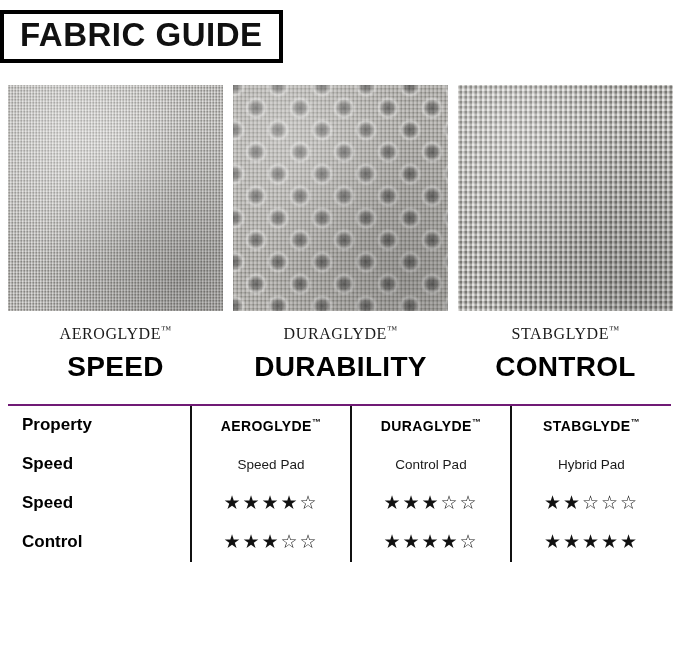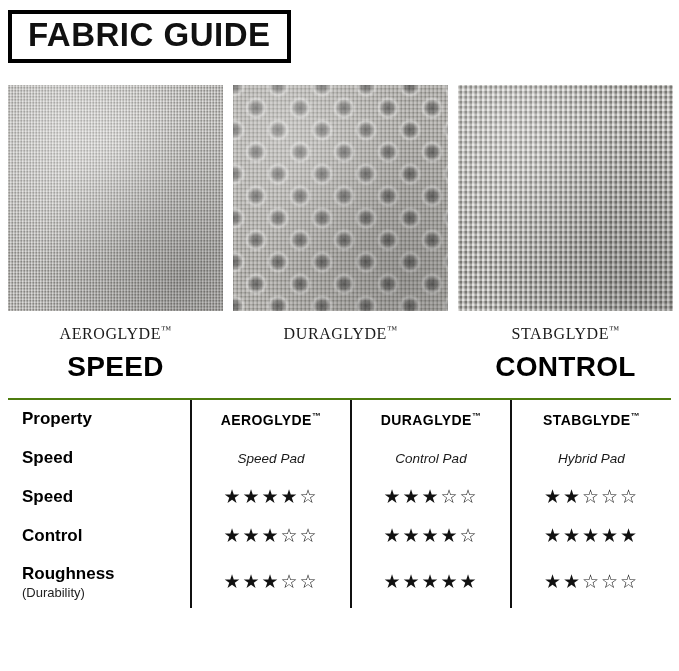--- a/index.html
+++ b/index.html
@@ -11,21 +11,21 @@
     width: 679px;
     height: 671px;
     font-family: "Liberation Sans", sans-serif;
     color: #111111;
     position: relative;
     overflow: hidden;
   }
 
   
   .title-wrap {
-    padding: 10px 0 0 8px;
+    padding: 10px 0 0 0;
   }
   .title-box {
     display: inline-block;
     border: 4px solid #000000;
     padding: 4px 16px 6px 16px;
   }
   .title-text {
     font-size: 33px;
     font-weight: bold;
     letter-spacing: 0.5px;
@@ -117,22 +117,22 @@
     text-align: center;
     font-size: 28px;
     font-weight: bold;
     margin-top: 8px;
     letter-spacing: 0.3px;
     color: #000000;
   }
 
   
   .table-wrap {
-    margin: 15px 8px 0 8px;
-    border-top: 2px solid #4d7c0f;
+    margin: 21px 8px 0 8px;
+    border-top: 2px solid #701a75;
   }
   table.spec {
     width: 663px;
     border-collapse: collapse;
     table-layout: fixed;
   }
   table.spec col.c0 { width: 183px; }
   table.spec col.cx { width: 160px; }
   table.spec td, table.spec th {
     padding: 0;
@@ -169,21 +169,20 @@
   .row-label .sub {
     display: block;
     font-size: 13px;
     font-weight: normal;
     color: #222;
     margin-top: 1px;
   }
   .cell-text {
     font-size: 13.5px;
     color: #1a1a1a;
-    font-style: italic;
   }
   .stars {
     font-size: 19px;
     letter-spacing: 2px;
     color: #111111;
     white-space: nowrap;
     line-height: 1;
   }
   .tall { height: 52px; }
 </style>
@@ -200,20 +199,21 @@
 
   <div class="swatch-col">
     <div class="swatch tex-aeroglyde"></div>
     <div class="swatch-sub"><span>AEROGLYDE</span><span class="tm">™</span></div>
     <div class="swatch-head">SPEED</div>
   </div>
 
   <div class="swatch-col">
     <div class="swatch tex-duraglyde"></div>
     <div class="swatch-sub"><span>DURAGLYDE</span><span class="tm">™</span></div>
+    <div class="swatch-head">DURABILITY</div>
   </div>
 
   <div class="swatch-col">
     <div class="swatch tex-stabglyde"></div>
     <div class="swatch-sub"><span>STABGLYDE</span><span class="tm">™</span></div>
     <div class="swatch-head">CONTROL</div>
   </div>
 
 </div>
 
@@ -245,21 +245,15 @@
           <td><span class="stars">★★★★☆</span></td>
           <td><span class="stars">★★★☆☆</span></td>
           <td><span class="stars">★★☆☆☆</span></td>
         </tr>
         <tr>
           <td class="row-label"><span>Control</span></td>
           <td><span class="stars">★★★☆☆</span></td>
           <td><span class="stars">★★★★☆</span></td>
           <td><span class="stars">★★★★★</span></td>
         </tr>
-        <tr class="tall">
-          <td class="row-label"><span>Roughness</span><span class="sub">(Durability)</span></td>
-          <td><span class="stars">★★★☆☆</span></td>
-          <td><span class="stars">★★★★★</span></td>
-          <td><span class="stars">★★☆☆☆</span></td>
-        </tr>
       </tbody>
   </table>
 </div>
 
 </body></html>

